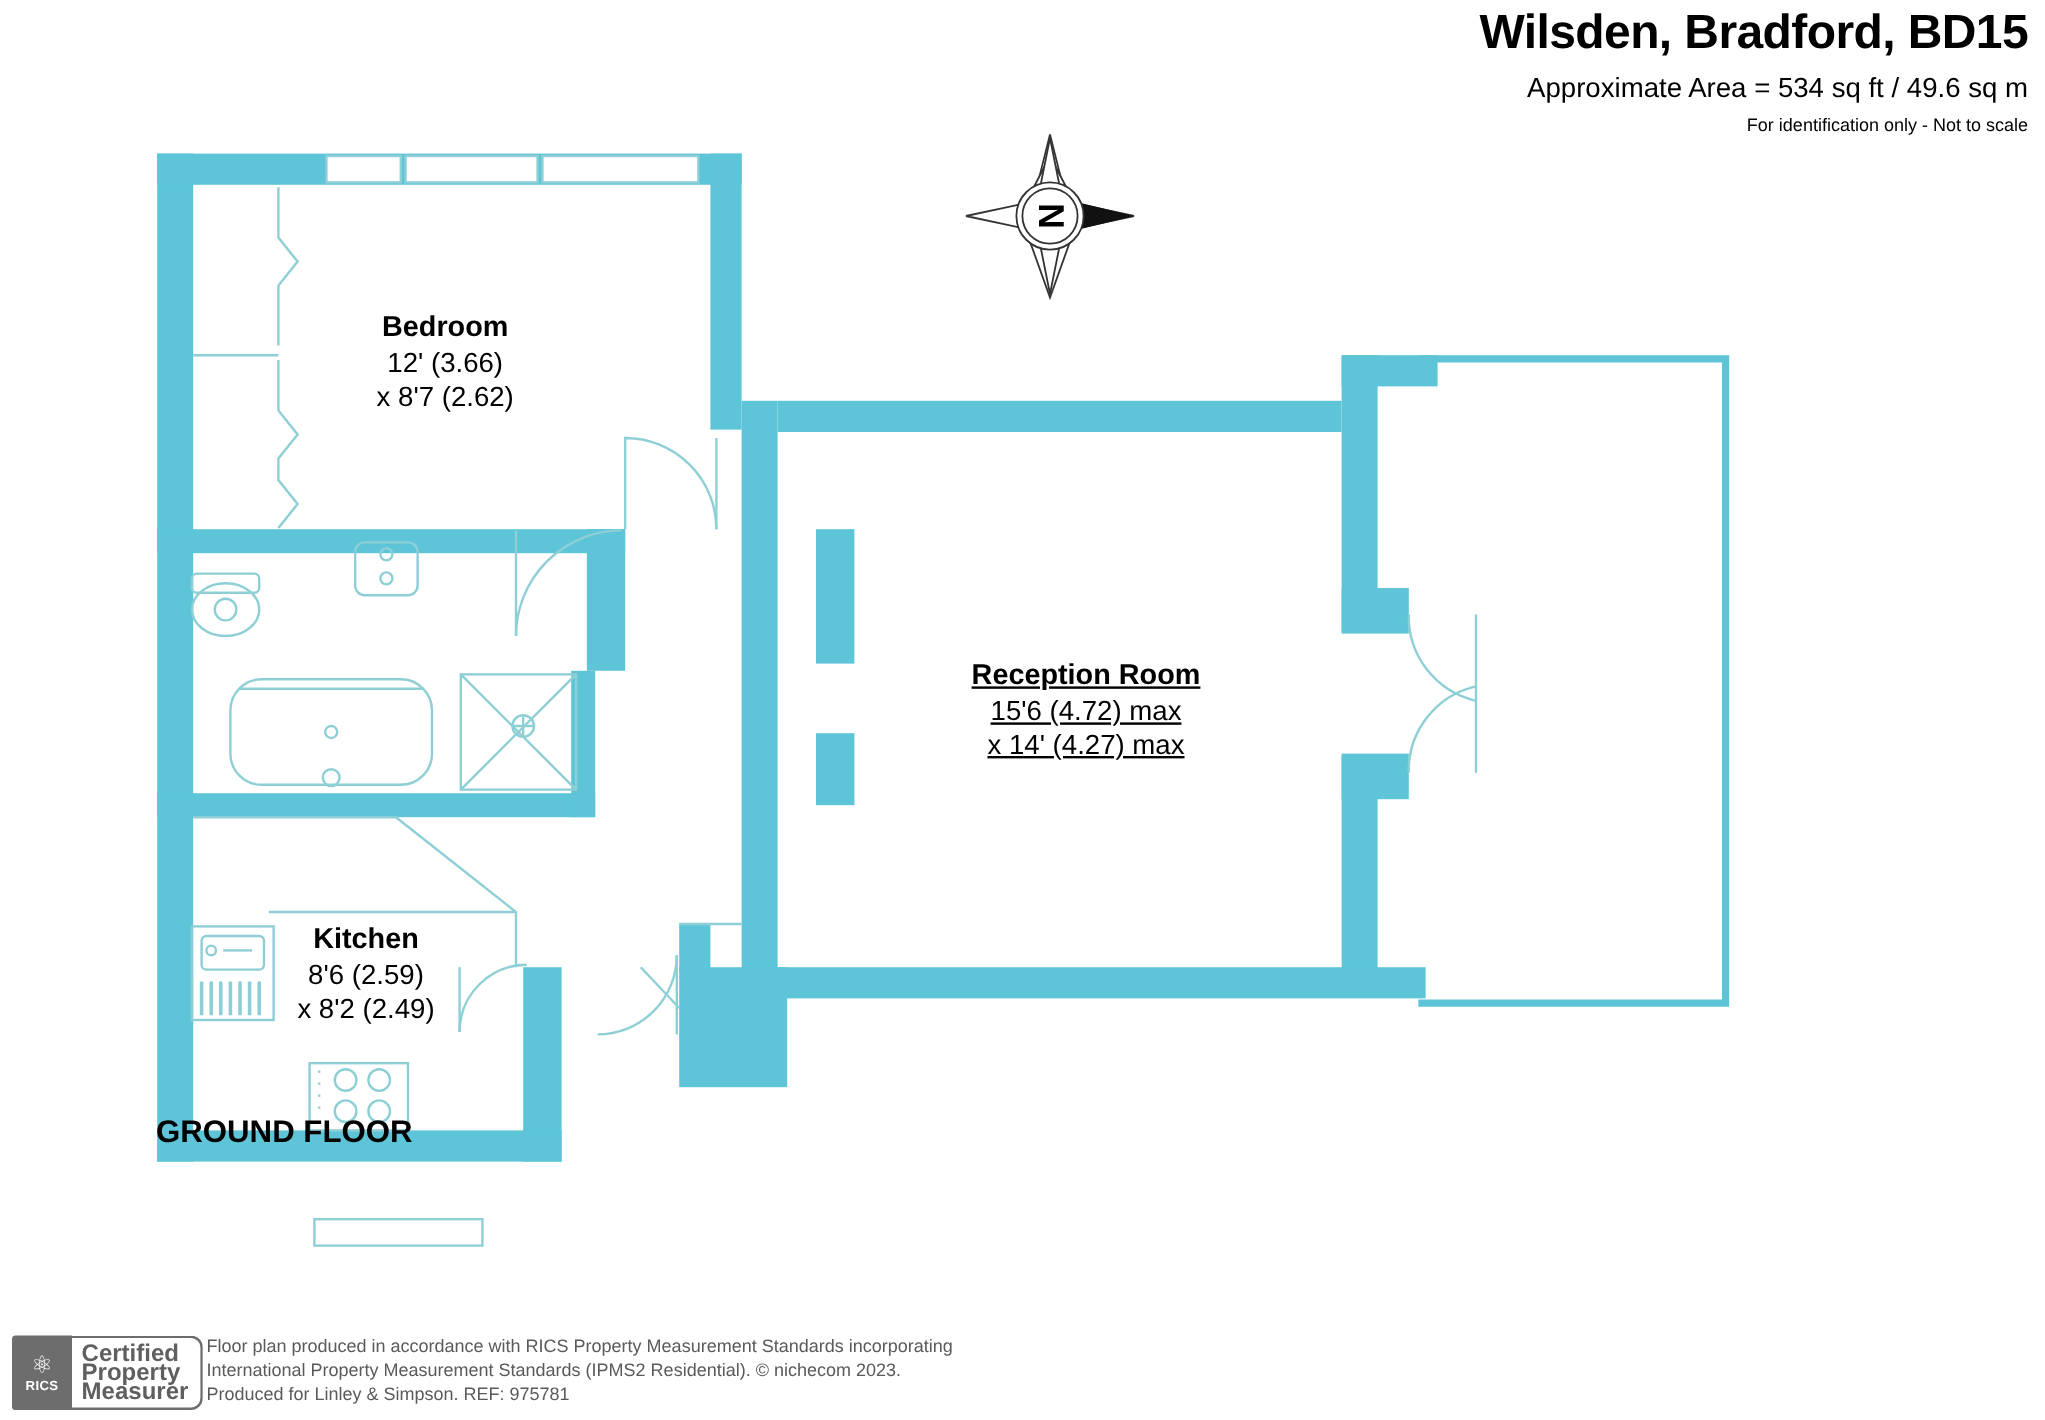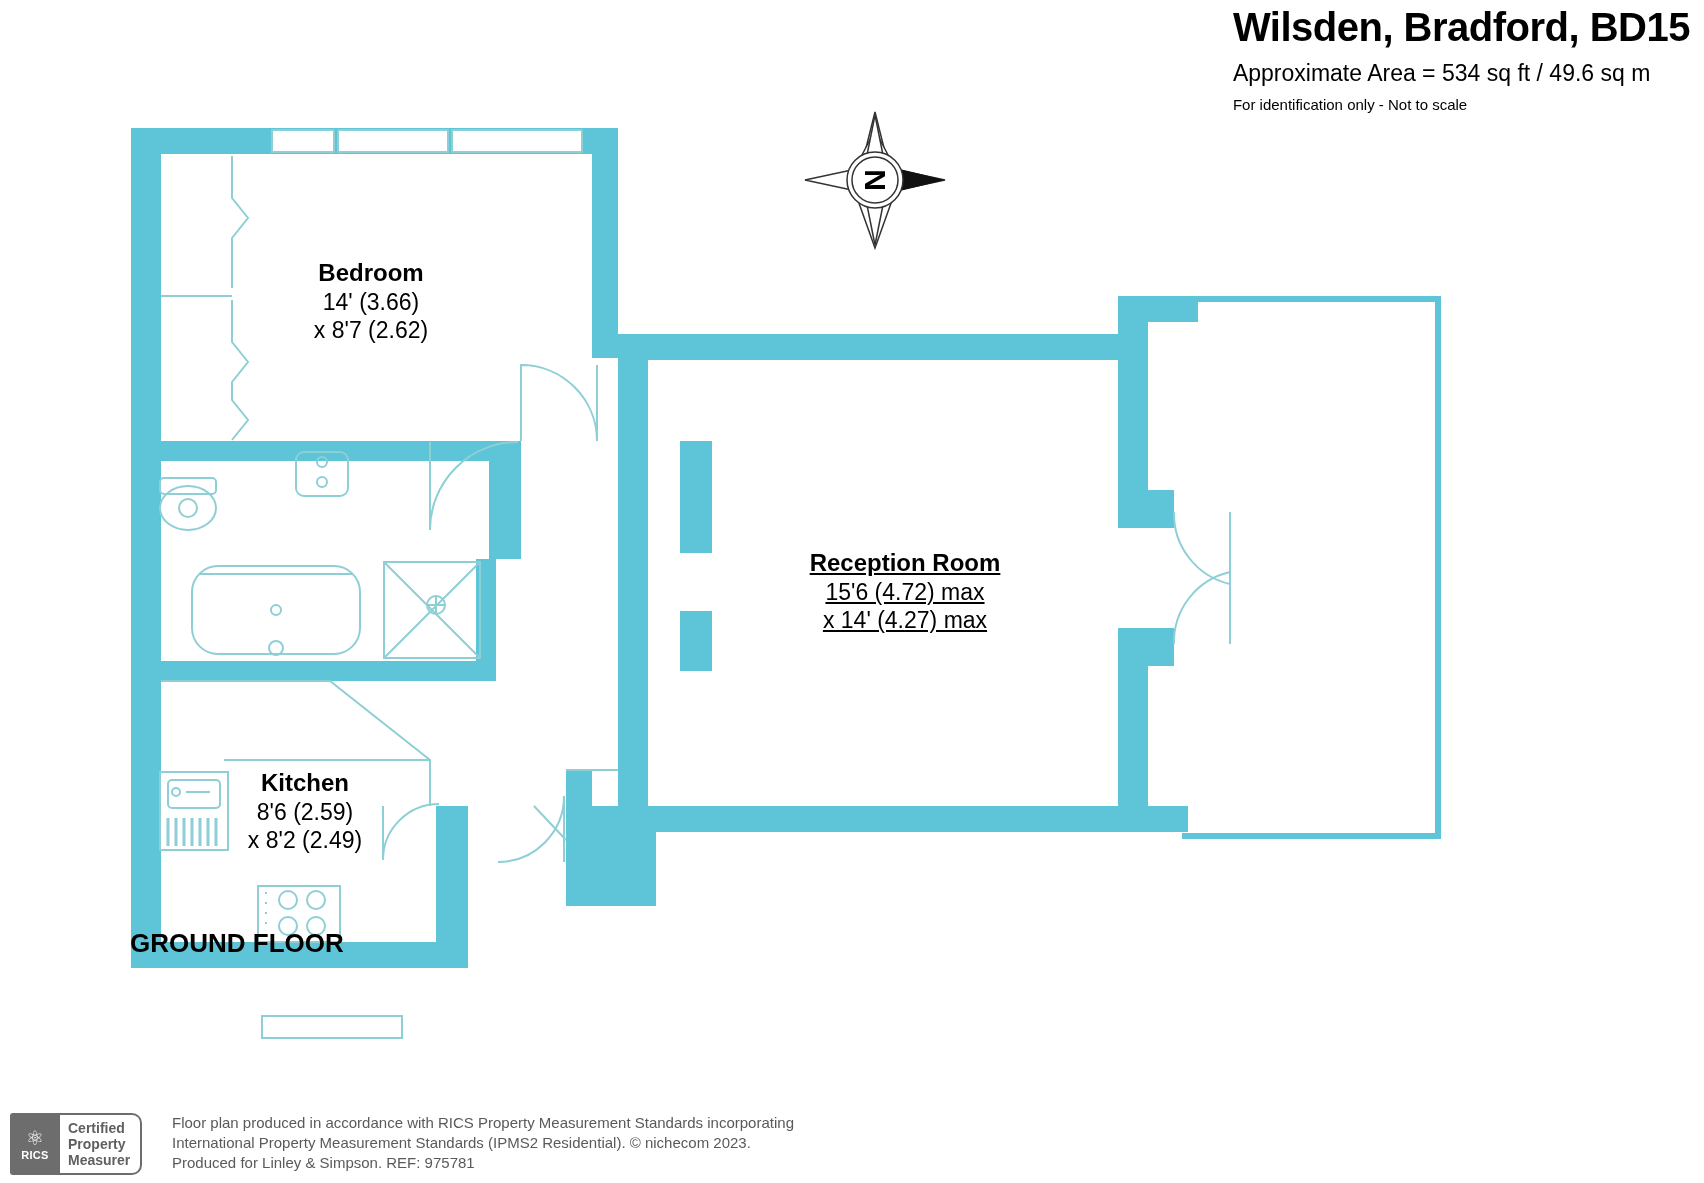--- a/index.html
+++ b/index.html
@@ -8,21 +8,21 @@
     background:#ffffff;
     font-family:"Liberation Sans", sans-serif;
     color:#000;
     position:relative;
     overflow:hidden;
   }
   .page{position:absolute;inset:0;}
 
   
   .header{
-    position:absolute; right:14px; top:0; text-align:left;
+    position:absolute; right:14px; top:0; text-align:right;
   }
   .title{
     font-size:40px; font-weight:bold; letter-spacing:-0.5px;
     line-height:46px; margin:4px 0 0 0; white-space:nowrap;
   }
   .subtitle{
     font-size:23px; line-height:34px; margin-top:6px; white-space:nowrap;
   }
   .notice{
     font-size:15px; line-height:22px; margin-top:4px; white-space:nowrap;
@@ -56,21 +56,21 @@
   .rics-mark{
     width:50px; background:#6d6d6d; display:flex; flex-direction:column;
     align-items:center; justify-content:center; color:#fff;
     border-radius:3px 0 0 3px;
   }
   .rics-lion{font-size:20px; line-height:20px;}
   .rics-text{font-size:11px;font-weight:bold;letter-spacing:.3px;margin-top:1px;}
   .rics-cert{
     border:2px solid #6d6d6d; border-left:none; border-radius:0 10px 10px 0;
     padding:4px 10px 4px 8px; display:flex; flex-direction:column;
-    justify-content:center; color:#5f5f5f; font-weight:bold; font-size:14px;
+    justify-content:center; color:#5f5f5f; font-weight:bold; font-size:20px;
     line-height:16px;
   }
   .disclaimer{
     position:absolute; left:172px; bottom:10px;
     font-size:15px; line-height:20px; color:#5a5a5a; white-space:nowrap;
   }
 </style>
 </head>
 <body>
 
@@ -223,21 +223,21 @@
       <polygon points="875,180 862,180 875,115 888,180" fill="#ffffff" stroke="#333" stroke-width="1.5"></polygon>
       <polygon points="875,180 862,180 875,245 888,180" fill="#ffffff" stroke="#333" stroke-width="1.5"></polygon>
       <circle cx="875" cy="180" r="28" fill="#ffffff" stroke="#333" stroke-width="1.5"></circle>
       <circle cx="875" cy="180" r="23" fill="#ffffff" stroke="#333" stroke-width="1.5"></circle>
       <text id="compass-n" x="875" y="180" text-anchor="middle" dominant-baseline="central" font-family="Liberation Sans, sans-serif" font-size="30" font-weight="bold" fill="#000" transform="rotate(90 875 180)">N</text>
     </g>
   </svg>
 
   <div class="room-label" id="label-bedroom">
     <span class="rname">Bedroom</span>
-    <span class="rdim">14' (3.66)</span>
+    <span class="rdim">12' (3.66)</span>
     <span class="rdim">x 8'7 (2.62)</span>
   </div>
 
   <div class="room-label" id="label-reception">
     <span class="rname">Reception Room</span>
     <span class="rdim">15'6 (4.72) max</span>
     <span class="rdim">x 14' (4.27) max</span>
   </div>
 
 

